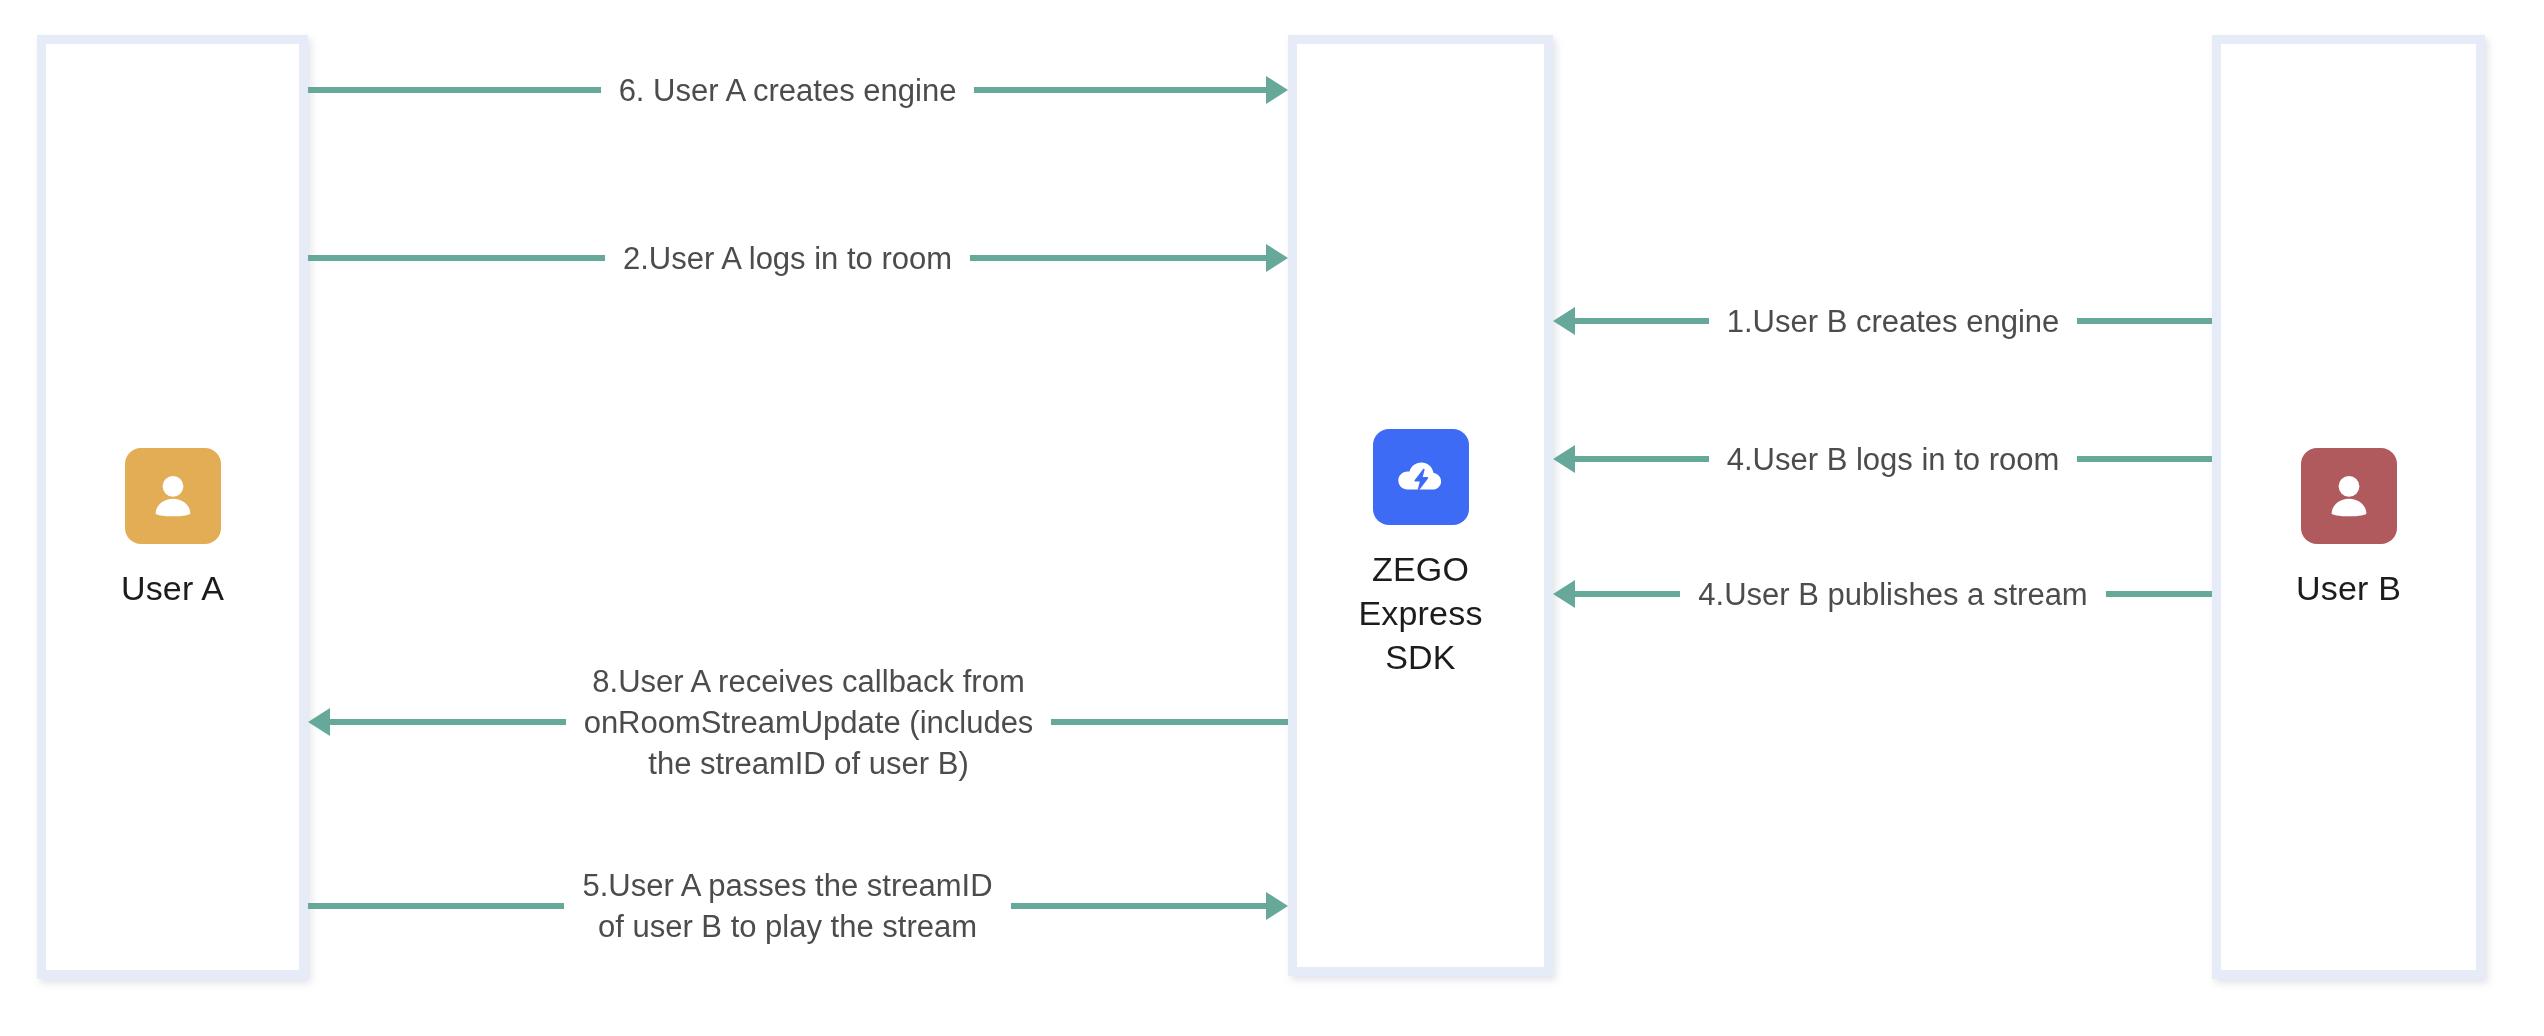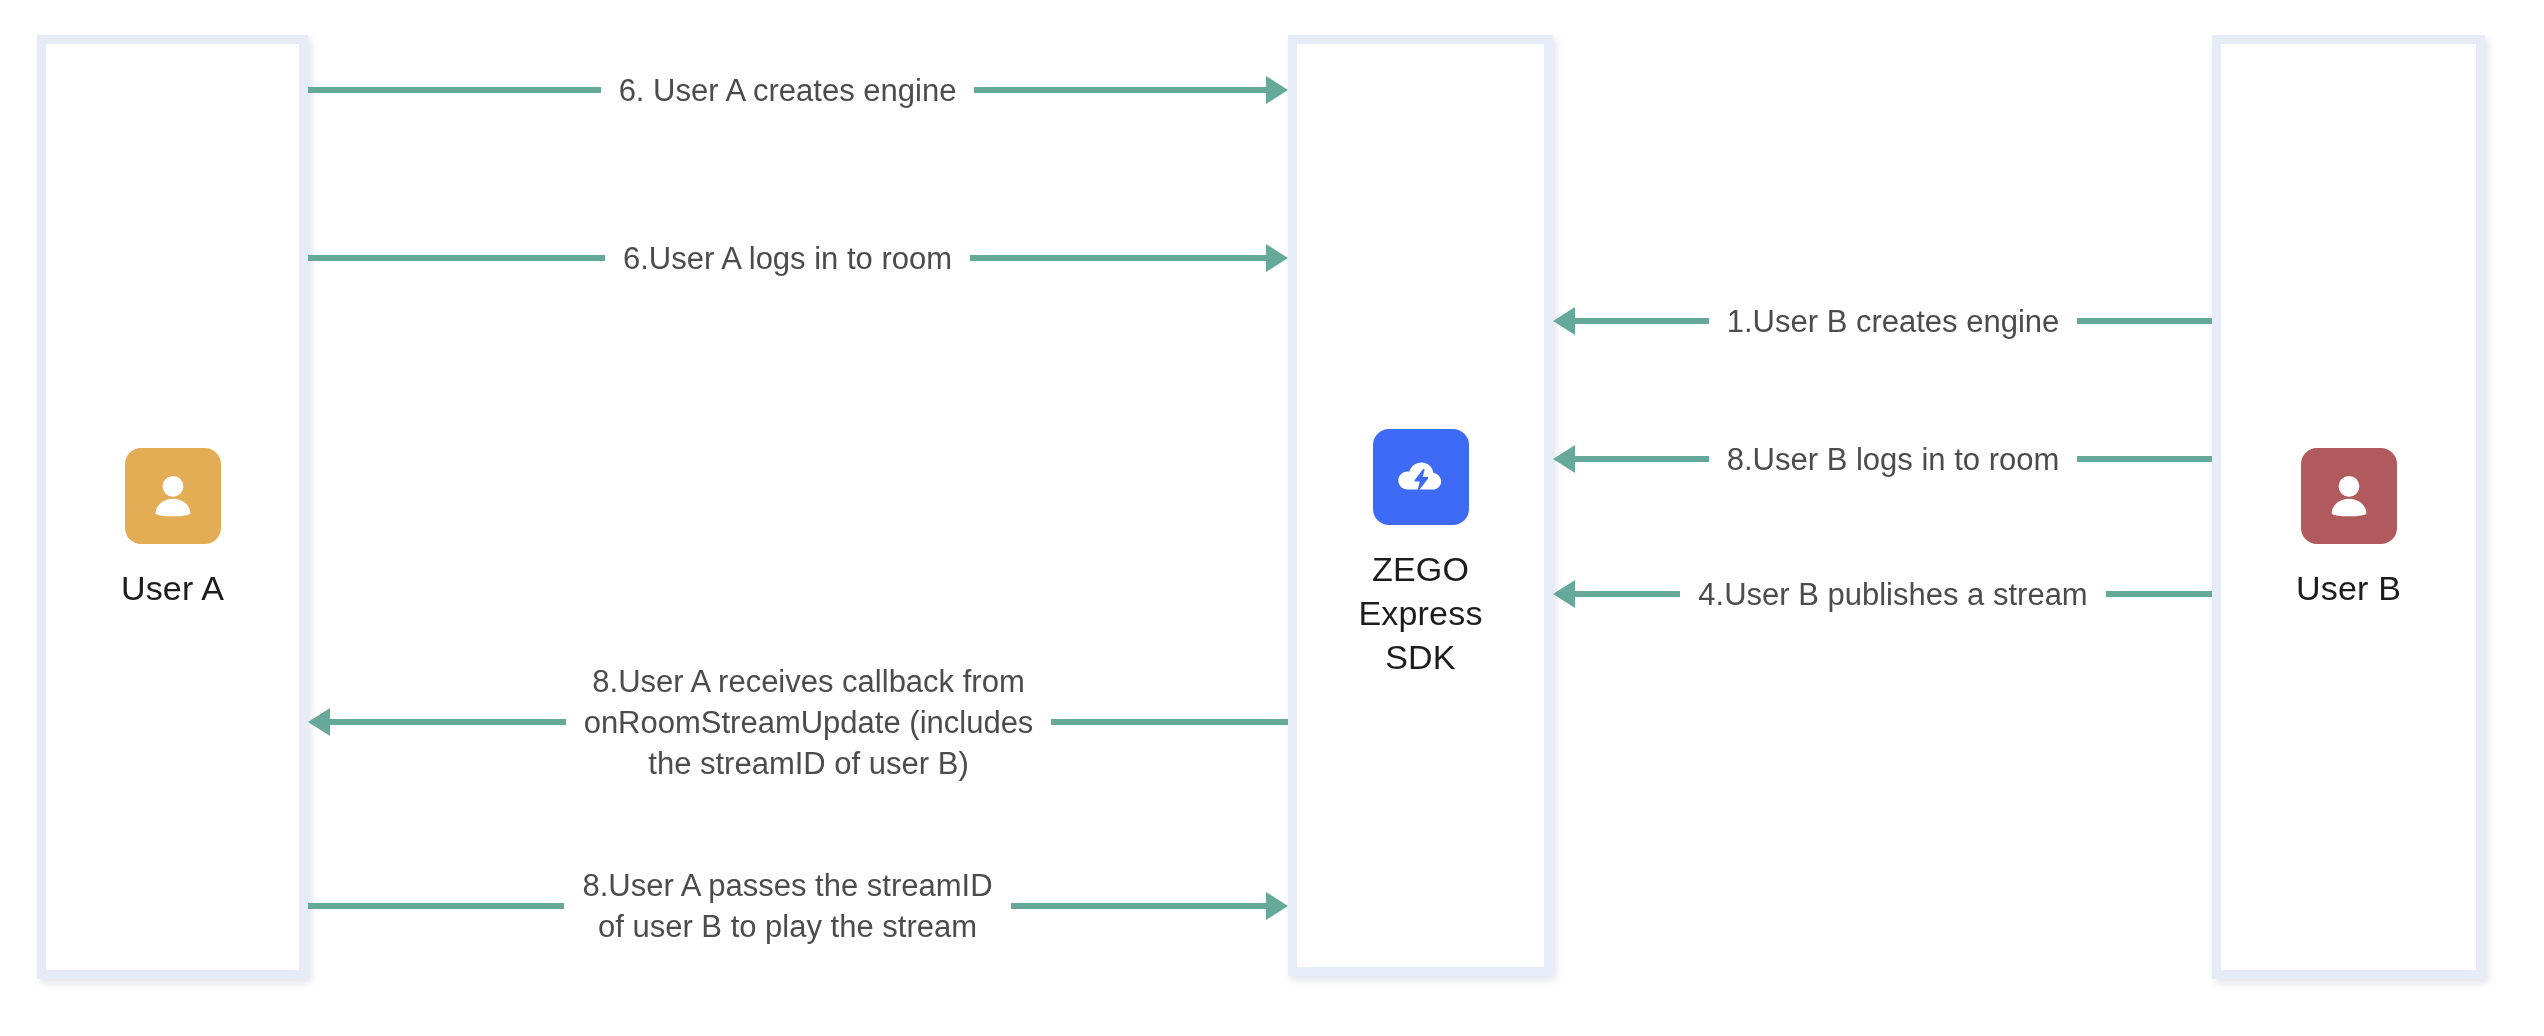--- a/index.html
+++ b/index.html
@@ -164,53 +164,53 @@
 
   <div class="message msg-left-group" id="msg-1">
     <div class="msg-line"></div>
     <div class="msg-label">6. User A creates engine</div>
     <div class="msg-line"></div>
     <div class="arrow-head arrow-right"></div>
   </div>
 
   <div class="message msg-left-group" id="msg-2">
     <div class="msg-line"></div>
-    <div class="msg-label">6.User A logs in to room</div>
+    <div class="msg-label">2.User A logs in to room</div>
     <div class="msg-line"></div>
     <div class="arrow-head arrow-right"></div>
   </div>
 
   <div class="message msg-left-group tall" id="msg-6">
     <div class="arrow-head arrow-left"></div>
     <div class="msg-line"></div>
     <div class="msg-label">8.User A receives callback from
 onRoomStreamUpdate (includes
 the streamID of user B)</div>
     <div class="msg-line"></div>
   </div>
 
   <div class="message msg-left-group tall" id="msg-7">
     <div class="msg-line"></div>
-    <div class="msg-label">8.User A passes the streamID
+    <div class="msg-label">5.User A passes the streamID
 of user B to play the stream</div>
     <div class="msg-line"></div>
     <div class="arrow-head arrow-right"></div>
   </div>
 
   <div class="message msg-right-group" id="msg-3">
     <div class="arrow-head arrow-left"></div>
     <div class="msg-line"></div>
     <div class="msg-label">1.User B creates engine</div>
     <div class="msg-line"></div>
   </div>
 
   <div class="message msg-right-group" id="msg-4">
     <div class="arrow-head arrow-left"></div>
     <div class="msg-line"></div>
-    <div class="msg-label">8.User B logs in to room</div>
+    <div class="msg-label">4.User B logs in to room</div>
     <div class="msg-line"></div>
   </div>
 
   <div class="message msg-right-group" id="msg-5">
     <div class="arrow-head arrow-left"></div>
     <div class="msg-line"></div>
     <div class="msg-label">4.User B publishes a stream</div>
     <div class="msg-line"></div>
   </div>
 

